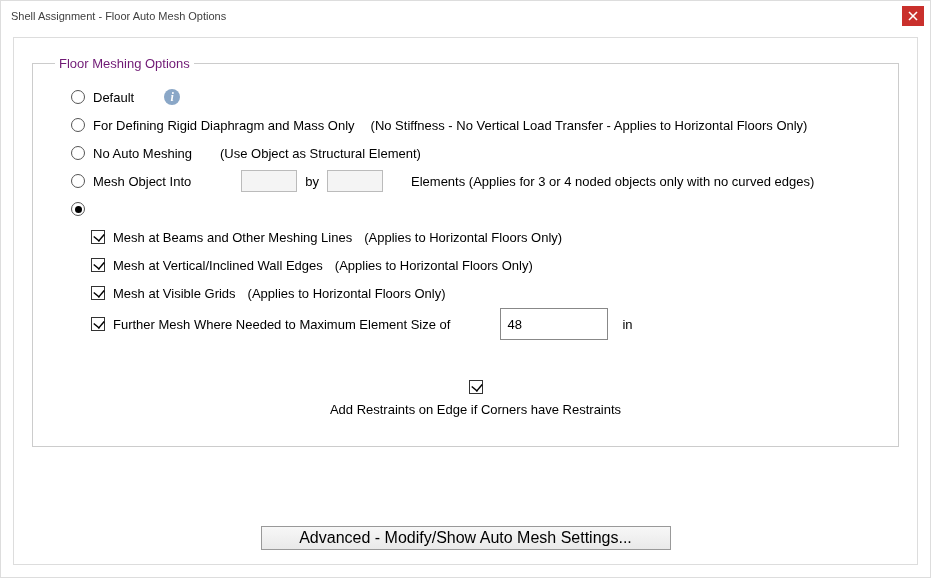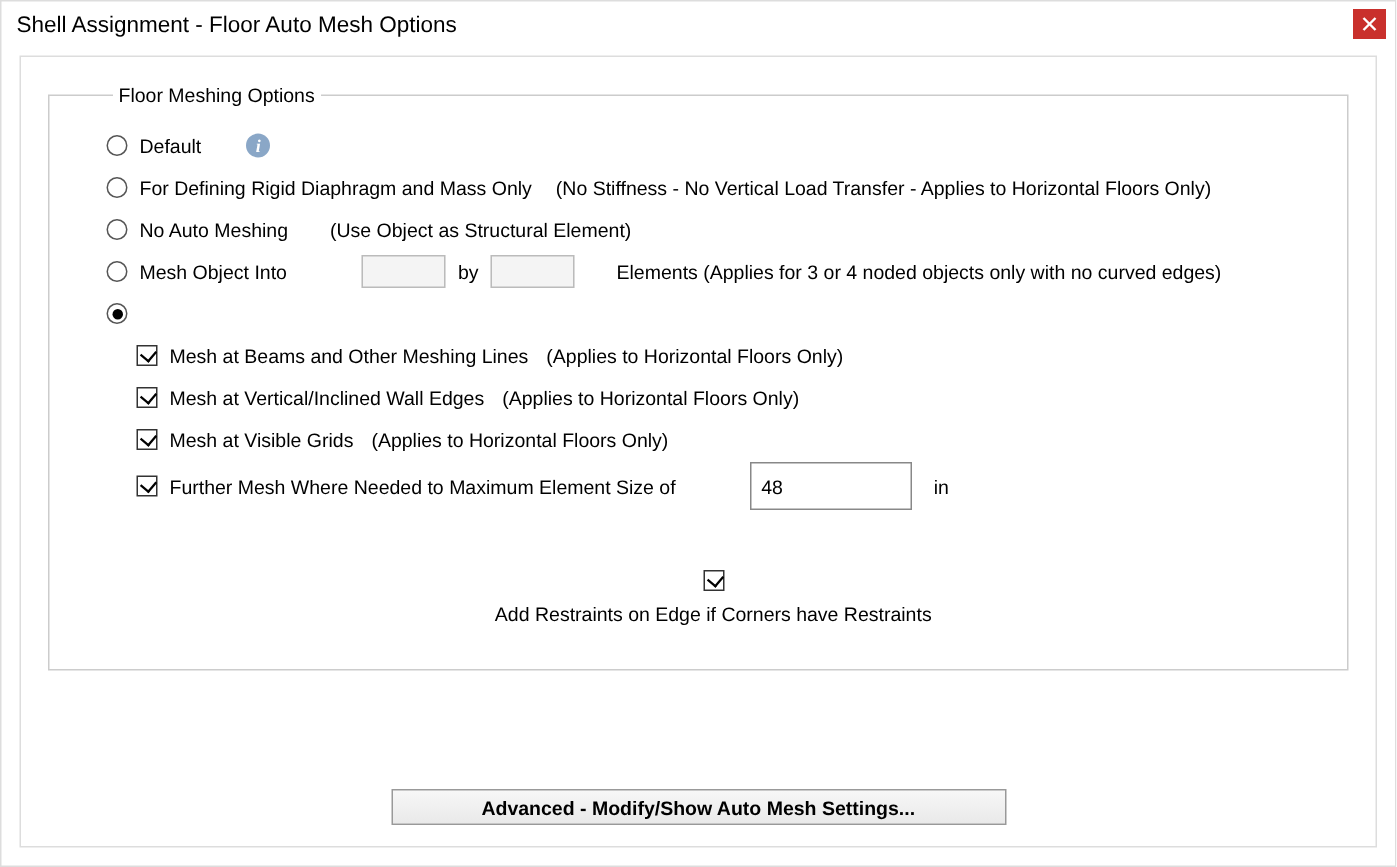--- a/index.html
+++ b/index.html
@@ -16,21 +16,21 @@
     background: #fff;
     border: 1px solid #ddd;
   }
   .titlebar {
     height: 30px;
     display: flex;
     align-items: center;
     justify-content: space-between;
     padding: 0 0 0 10px;
   }
-  .title-text { color: #000000; font-size: 15px; }
+  .title-text { color: #404040; font-size: 11px; }
   .close-btn {
     width: 22px; height: 20px;
     background: #c9302c;
     color: #fff;
     display: flex; align-items: center; justify-content: center;
     font-size: 11px;
     margin-right: 6px;
     cursor: pointer;
   }
   .client-area {
@@ -39,24 +39,24 @@
     border: 1px solid #ddd;
     padding: 18px 18px 14px 18px;
   }
   fieldset.group {
     border: 1px solid #ccc;
     margin: 0;
     padding: 12px 18px 28px 18px;
     position: relative;
   }
   fieldset.group > legend {
-    color: #000000;
+    color: #701a75;
     font-size: 13px;
     padding: 0 4px;
-    margin-left: 24px;
+    margin-left: 4px;
   }
   .row {
     display: flex;
     align-items: center;
     gap: 8px;
     min-height: 28px;
     padding: 1px 0;
   }
   .indent { padding-left: 20px; }
   .indent2 { padding-left: 40px; }
@@ -132,23 +132,22 @@
     left: 0; right: 0; bottom: 14px;
     display: flex;
     flex-direction: column;
     align-items: center;
     gap: 14px;
   }
   button.wide {
     width: 410px; height: 24px;
     border: 1px solid #999;
     background: linear-gradient(#f7f7f7, #e9e9e9);
-    font-size: 13px;
-    cursor: pointer;
-    font-weight: bold;
+    font-size: 16px;
+    cursor: pointer;
   }
   .btn-row { display: flex; gap: 22px; }
   button.std {
     width: 88px; height: 24px;
     border: 1px solid #999;
     background: linear-gradient(#f7f7f7, #e9e9e9);
     font-size: 13px;
     cursor: pointer;
   }
   button.std.primary {

